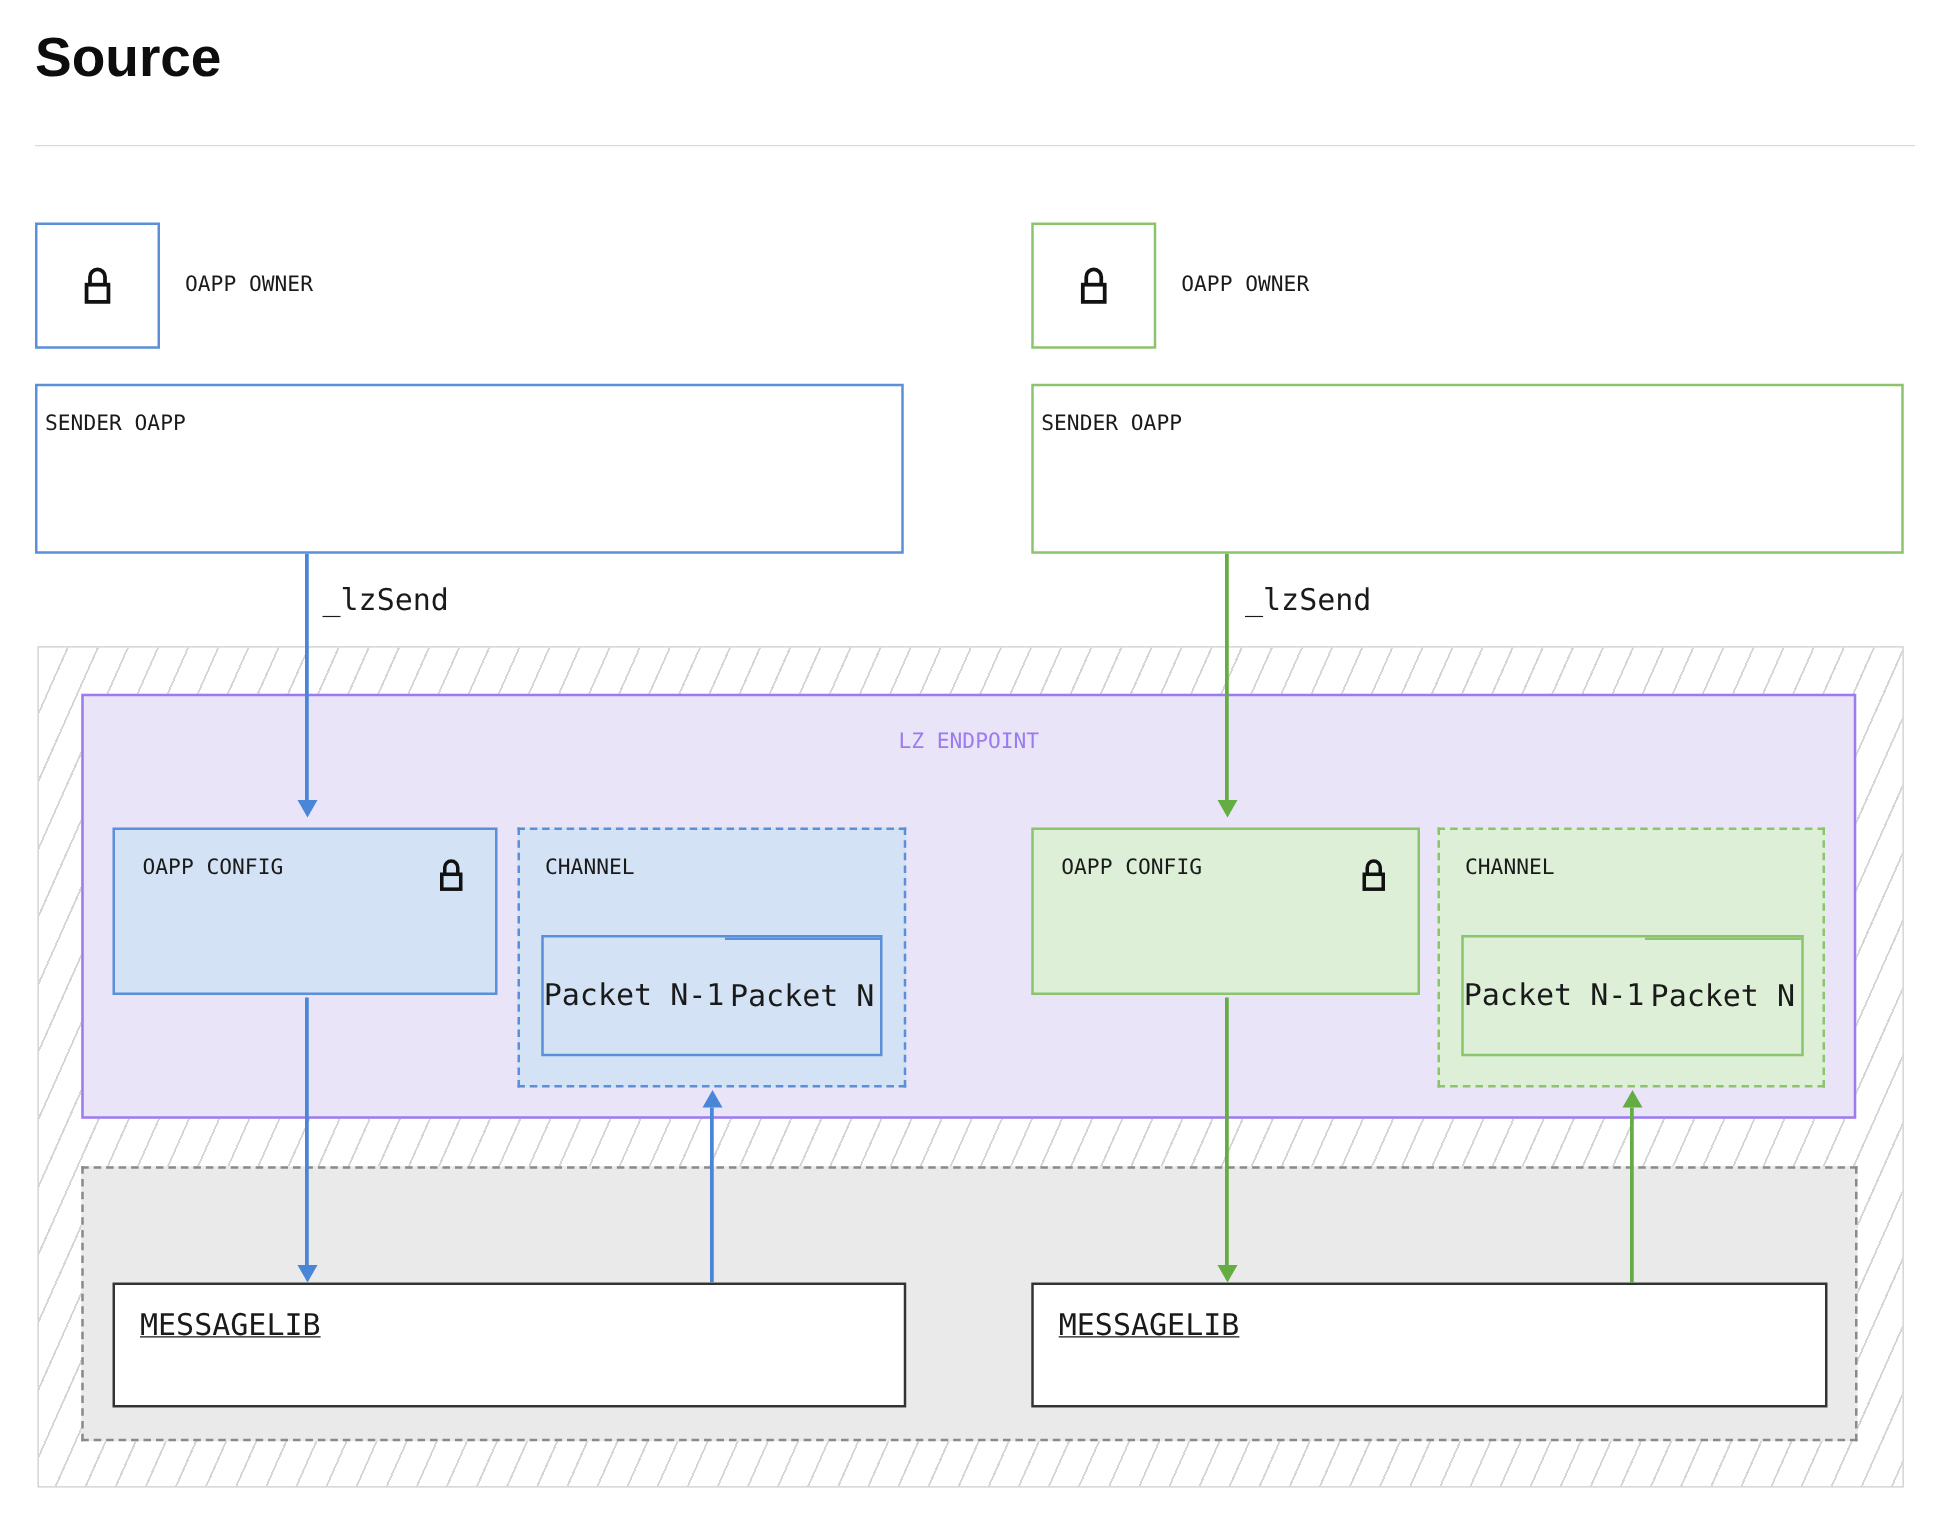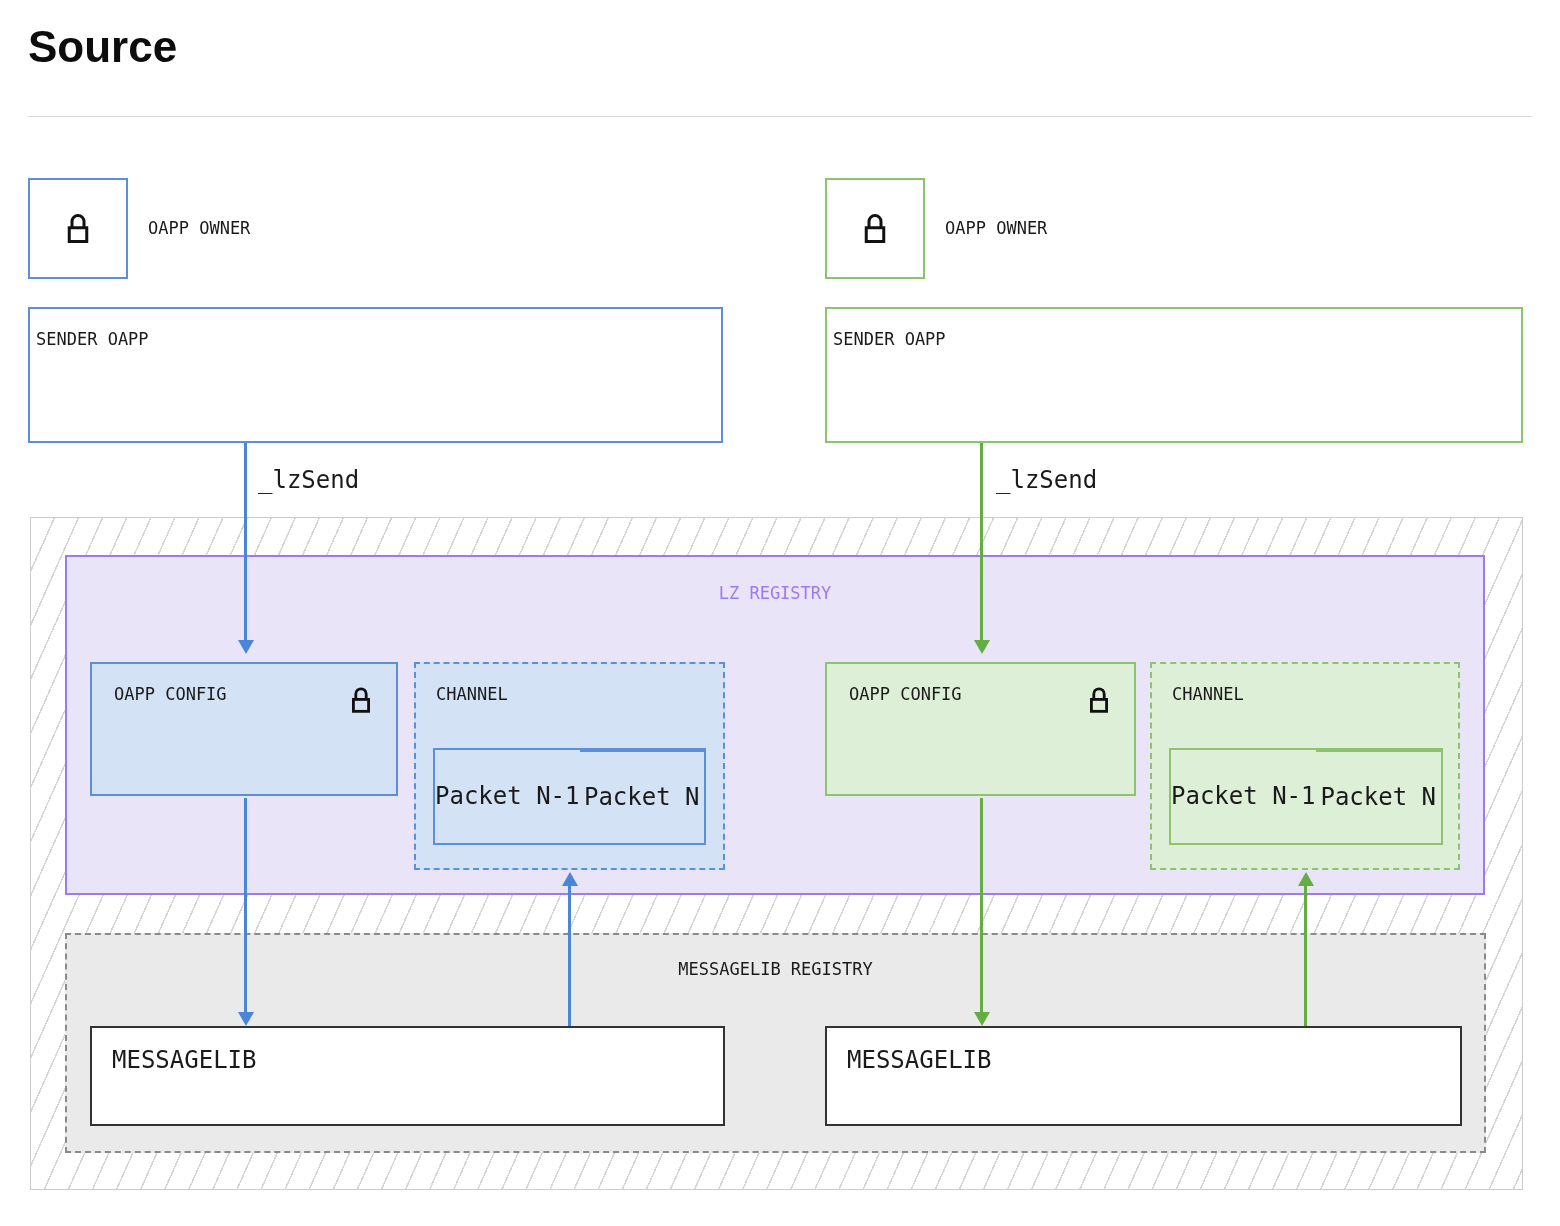--- a/index.html
+++ b/index.html
@@ -50,21 +50,21 @@
 
   .packets{border:2px solid;display:flex;flex-direction:row;}
   .packets.blue{border-color:var(--blue-border);}
   .packets.green{border-color:var(--green-border);}
   .packet-row{flex:1;display:flex;align-items:center;justify-content:center;}
   .packets.blue .packet-row + .packet-row{border-top:2px solid var(--blue-border);}
   .packets.green .packet-row + .packet-row{border-top:2px solid var(--green-border);}
 
   .registry{background:var(--gray-fill);border:2px dashed var(--gray-border);}
   .registry-label{text-align:center;}
-  .mlib-box{background:#ffffff;border:2px solid var(--dark-border);padding:18px 4px 0 20px;}
+  .mlib-box{background:#ffffff;border:2px solid var(--dark-border);padding:18px 4px 0 20px;text-decoration:underline;}
 
   
   .aline{width:3px;}
   .aline.blue{background:var(--blue-strong);}
   .aline.green{background:var(--green-strong);}
   .ahead{width:0;height:0;border-left:8px solid transparent;border-right:8px solid transparent;}
   .ahead.down.blue{border-top:14px solid var(--blue-strong);}
   .ahead.down.green{border-top:14px solid var(--green-strong);}
   .ahead.up.blue{border-bottom:14px solid var(--blue-strong);}
   .ahead.up.green{border-bottom:14px solid var(--green-strong);}
@@ -75,24 +75,23 @@
 <body>
 
 <div class="canvas">
 
   <div class="abs title" style="left:28px;top:22px;">Source</div>
   <div class="abs divider" style="left:28px;top:116px;width:1504px;"></div>
 
   <div class="abs hatch" style="left:30px;top:517px;width:1493px;height:673px;"></div>
 
   <div class="abs endpoint" style="left:65px;top:555px;width:1420px;height:340px;"></div>
-  <div class="abs endpoint-label lbl" style="left:65px;top:583px;width:1420px;">LZ REGISTRY</div>
+  <div class="abs endpoint-label lbl" style="left:65px;top:583px;width:1420px;">LZ ENDPOINT</div>
 
   <div class="abs registry" style="left:65px;top:933px;width:1421px;height:220px;"></div>
-  <div class="abs registry-label lbl" style="left:65px;top:959px;width:1421px;">MESSAGELIB REGISTRY</div>
 
   <div class="abs owner-box blue" style="left:28px;top:178px;">
     <span>
       <svg class="lock-svg" width="30" height="38" viewBox="0 0 24 30">
         <path d="M7.2 14 V9 a4.8 4.8 0 0 1 9.6 0 V14" fill="none" stroke="#111" stroke-width="2.4"></path>
         <rect x="5" y="14" width="14" height="11" fill="none" stroke="#111" stroke-width="2.4"></rect>
       </svg>
     </span>
   </div>
   <div class="abs lbl" style="left:148px;top:178px;height:101px;display:flex;align-items:center;">OAPP OWNER</div>

